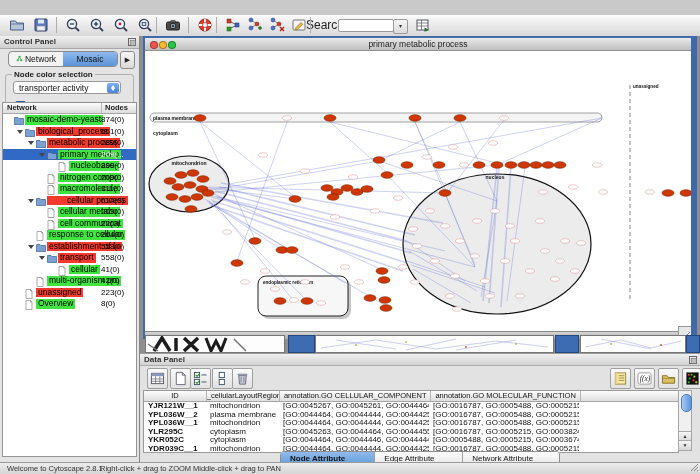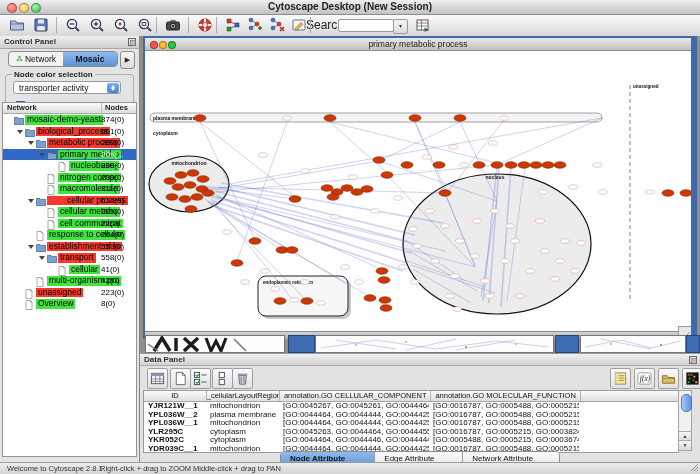--- a/index.html
+++ b/index.html
@@ -20,21 +20,21 @@
   .search-input{position:absolute;left:338px;top:4px;width:50px;height:11px;border:1px solid #9a9a9a;border-radius:2px;background:#fff;font-size:8px;padding:0 2px;}
   .search-arrow{position:absolute;left:393px;top:4px;width:13px;height:13px;border:1px solid #9a9a9a;border-radius:2px;background:linear-gradient(#f6f6f6,#dcdcdc);font-size:6px;text-align:center;line-height:13px;color:#333;}
   .import-btn{position:absolute;left:412px;top:1px;width:22px;height:19px;}
   .import-btn svg{width:16px;height:16px;margin:1px 3px;display:block;}
   
   .cpanel{position:absolute;left:0;top:36px;width:139px;height:426px;background:#e4e4e4;border-right:1px solid #868686;}
   .phead{position:relative;height:12px;background:linear-gradient(#f0f0f0,#cecece);border-bottom:1px solid #a8a8a8;font-size:8px;font-weight:bold;color:#333;padding-left:4px;line-height:12px;}
   .float-ic{position:absolute;right:3px;top:2px;width:8px;height:8px;}
   .tabsbar{position:absolute;left:8px;top:15px;width:108px;height:14px;border:1px solid #8a8a8a;border-radius:4px;display:flex;overflow:hidden;background:#f2f2f2;}
   .tab{flex:1;font-size:8.5px;line-height:14px;text-align:center;color:#111;display:flex;align-items:center;justify-content:center;gap:2px;}
-  .tab.sel{background:linear-gradient(#8fb9ec,#5c93d8);font-weight:bold;}
+  .tab.sel{background:linear-gradient(#8fb9ec,#5c93d8);font-weight:normal;}
   .tab-arrow{position:absolute;left:120px;top:15px;width:13px;height:16px;border:1px solid #8a8a8a;border-radius:3px;background:linear-gradient(#f6f6f6,#dadada);font-size:7px;text-align:center;line-height:16px;color:#222;}
   .gbox{position:absolute;left:5px;top:38px;width:127px;height:42px;border:1px solid #b0b0b0;border-radius:3px;}
   .gb-label{position:absolute;top:-5px;left:6px;background:#e4e4e4;font-size:8px;font-weight:bold;color:#222;padding:0 2px;}
   .dropdown{position:absolute;left:7px;top:6px;width:108px;height:13px;background:#fff;border:1px solid #999;border-radius:3px;font-size:8.5px;line-height:12px;padding-left:5px;color:#111;box-sizing:border-box;}
   .stepper{position:absolute;right:1px;top:1px;width:12px;height:9.5px;background:linear-gradient(#7cb0f2,#4a84d8);border-radius:2px;}
   .stepper:before{content:"";position:absolute;left:3.5px;top:1.5px;border-left:2.5px solid transparent;border-right:2.5px solid transparent;border-bottom:3px solid #fff;}
   .stepper:after{content:"";position:absolute;left:3.5px;bottom:1.5px;border-left:2.5px solid transparent;border-right:2.5px solid transparent;border-top:3px solid #fff;}
   .cbrow{position:absolute;left:9px;top:26px;height:10px;}
   .cbox{position:absolute;left:0;top:0;width:9px;height:9px;background:linear-gradient(#6ba1ec,#3f79cf);border:1px solid #2f5ea8;border-radius:2px;color:#fff;font-size:8px;line-height:9px;text-align:center;}
   .cblabel{position:absolute;left:14px;top:0;font-size:8.5px;line-height:10px;white-space:nowrap;color:#111;}
@@ -83,26 +83,20 @@
   .btab.sel{background:linear-gradient(#8fb9ec,#639fd8);font-weight:bold;}
   
   .statusbar{position:absolute;left:0;top:462px;width:700px;height:12px;background:linear-gradient(#ededed,#d3d3d3);border-top:1px solid #9a9a9a;font-size:7.5px;color:#333;}
   .status-item{position:absolute;top:0;line-height:12px;white-space:nowrap;}
 </style>
 </head>
 <body>
 
 <div id="app">
 
-  <div class="titlebar">
-    <div class="tl r"></div>
-    <div class="tl y"></div>
-    <div class="tl g"></div>
-    <div class="title-text">Cytoscape Desktop (New Session)</div>
-  </div>
 
   <div class="toolbar" id="main-toolbar">
     <span class="search-label">Search:</span>
     <input class="search-input" value="" style="">
     <div class="search-arrow">▾</div>
     <div class="import-btn" id="import-btn">
         <svg viewBox="0 0 16 16">
           <rect x="2" y="3" width="11" height="10" fill="#fff" stroke="#556"></rect>
           <path d="M2 6h11M2 9h11M6.5 3v10" stroke="#556" stroke-width=".7"></path>
           <path d="M9.5 10.5l4.5 2.5-4.5 1.8z" fill="#2a6a2a"></path>

